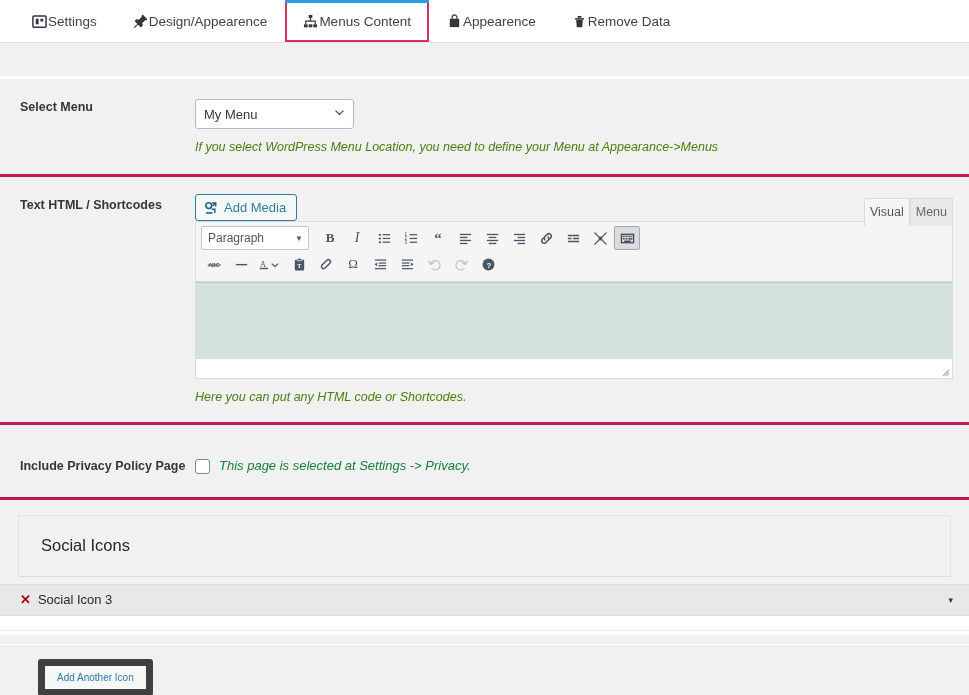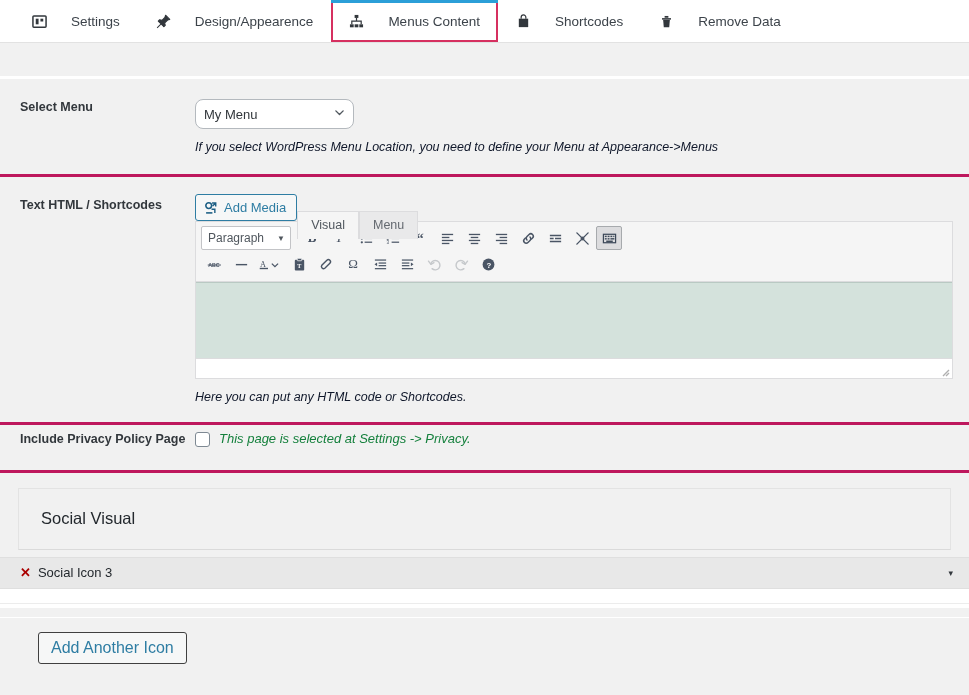--- a/index.html
+++ b/index.html
@@ -18,21 +18,21 @@
     background: #ffffff;
     border-bottom: 1px solid #e2e2e2;
     display: flex;
     align-items: stretch;
     padding-left: 14px;
     position: relative;
   }
   .tab {
     display: flex;
     align-items: center;
-    gap: 24px;
+    gap: 1px;
     padding: 0 16px;
     font-size: 13.5px;
     color: #3c434a;
     cursor: pointer;
     background: transparent;
     border: 2px solid transparent;
     position: relative;
     white-space: nowrap;
   }
   .tab.active {
@@ -71,80 +71,81 @@
     font-size: 12.5px;
     font-weight: bold;
     color: #32373c;
     line-height: 1.35;
     flex: none;
   }
   .row-field { flex: 1; padding-right: 18px; }
   .hint {
     font-style: italic;
     font-size: 12.5px;
-    color: #0f172a;
+    color: #4d7c0f;
     margin-top: 11px;
   }
 
   
   .selectwrap { position: relative; width: 159px; }
   select.menu-select {
     width: 100%;
     height: 30px;
     padding: 0 26px 0 8px;
     font-size: 13px;
     font-family: "Liberation Sans", sans-serif;
     color: #32373c;
     background: #fff;
     border: 1px solid #b4b9be;
-    border-radius: 8px;
+    border-radius: 3px;
     appearance: none;
     -webkit-appearance: none;
     cursor: pointer;
   }
   .selectwrap .chev {
     position: absolute; right: 8px; top: 50%;
     transform: translateY(-50%);
     pointer-events: none;
     color: #50575e;
   }
 
   
   .editor-outer { width: 758px; }
   .editor-top {
     display: flex;
     align-items: flex-end;
+    justify-content: space-between;
     height: 30px;
   }
   .add-media {
     display: inline-flex;
     align-items: center;
     gap: 6px;
     height: 27px;
     padding: 0 10px 0 8px;
     background: #f6f7f7;
     border: 1px solid #2e7da3;
     border-radius: 3px;
     color: #2e7da3;
     font-size: 13px;
     cursor: pointer;
   }
   .am-ico { display: inline-flex; color: #1d5f85; }
   .vt-tabs { display: flex; align-items: flex-end; gap: 0; }
   .vt-tab {
-    padding: 5px 13px 5px;
+    padding: 5px 5px 5px;
     font-size: 12.5px;
     color: #646970;
     border: 1px solid #dcdcde;
     border-bottom: none;
     background: #e9e9ea;
     cursor: pointer;
     line-height: 1.4;
     position: relative;
-    top: 18px;
+    top: 5px;
   }
   .vt-tab.active {
     background: #f5f5f5;
     color: #50575e;
     border-color: #dcdcde;
   }
 
   .editor-box {
     border: 1px solid #dcdcde;
     background: #f5f5f5;
@@ -157,21 +158,21 @@
   }
   .mce-row {
     display: flex;
     align-items: center;
     gap: 1px;
     min-height: 26px;
     padding: 1px 2px;
   }
   .fmt-select {
     height: 24px;
-    width: 90px;
+    width: 108px;
     font-size: 12px;
     font-family: "Liberation Sans", sans-serif;
     color: #50575e;
     background: #fff;
     border: 1px solid #c3c4c7;
     border-radius: 2px;
     padding: 0 18px 0 6px;
     appearance: none;
     -webkit-appearance: none;
     cursor: pointer;
@@ -282,24 +283,24 @@
   .addbtn-zone {
     margin-top: 9px;
     background: #f1f1f1;
     padding: 14px 0 16px 38px;
     border-top: 1px solid #ffffff;
   }
   .add-another {
     display: inline-block;
     padding: 6px 12px;
     background: #f6f7f7;
-    border: 1px solid #404040;
+    border: 7px solid #404040;
     border-radius: 3px;
     color: #2e7da3;
-    font-size: 16px;
+    font-size: 10px;
     cursor: pointer;
   }
   .spacer-white { height: 4px; background: #fff; }
 </style>
 </head>
 <body>
 
 <div class="tabbar">
 
   <div class="tab">
@@ -335,21 +336,21 @@
     <span>Menus Content</span>
   </div>
 
   <div class="tab">
     <span class="tab-ico">
       <svg width="15" height="15" viewBox="0 0 16 16">
           <path d="M3 5 H13 V14 H3 Z" fill="#32373c"></path>
           <path d="M5.5 5 V3.5 a2.5 2.5 0 0 1 5 0 V5" fill="none" stroke="#32373c" stroke-width="1.3"></path>
         </svg>
     </span>
-    <span>Shortcodes</span>
+    <span>Appearence</span>
   </div>
 
   <div class="tab">
     <span class="tab-ico">
       <svg width="15" height="15" viewBox="0 0 16 16">
           <rect x="3.2" y="4.4" width="9.6" height="1.6" fill="#32373c"></rect>
           <path d="M4.4 6.2 H11.6 L10.9 14 H5.1 Z" fill="#32373c"></path>
           <rect x="6" y="2.1" width="4" height="1.9" fill="#32373c"></rect>
         </svg>
     </span>
@@ -582,36 +583,36 @@
           </div>
         </div>
 
         <div class="hint">Here you can put any HTML code or Shortcodes.</div>
       </div>
     </div>
   </div>
 </div>
 
 <div class="section">
-  <div class="row" style="padding-top:6px;padding-bottom:22px;">
+  <div class="row" style="padding-top:33px;padding-bottom:22px;">
     <div class="row-label">
       <div>Include Privacy Policy Page</div>
     </div>
     <div class="row-field">
       <label class="chk-line">
         <input type="checkbox" class="wp-chk" style="">
         <span class="chk-text">This page is selected at Settings -&gt; Privacy.</span>
       </label>
     </div>
   </div>
 </div>
 
 <div class="social-wrap">
   <div class="panel-card">
-    <div class="panel-title">Social Visual</div>
+    <div class="panel-title">Social Icons</div>
   </div>
 
   <div class="acc-row">
     <span class="acc-x">✕</span>
     <span class="acc-label">Social Icon 3</span>
     <span class="acc-chev">▾</span>
   </div>
 
   <div class="acc-body"></div>
 

